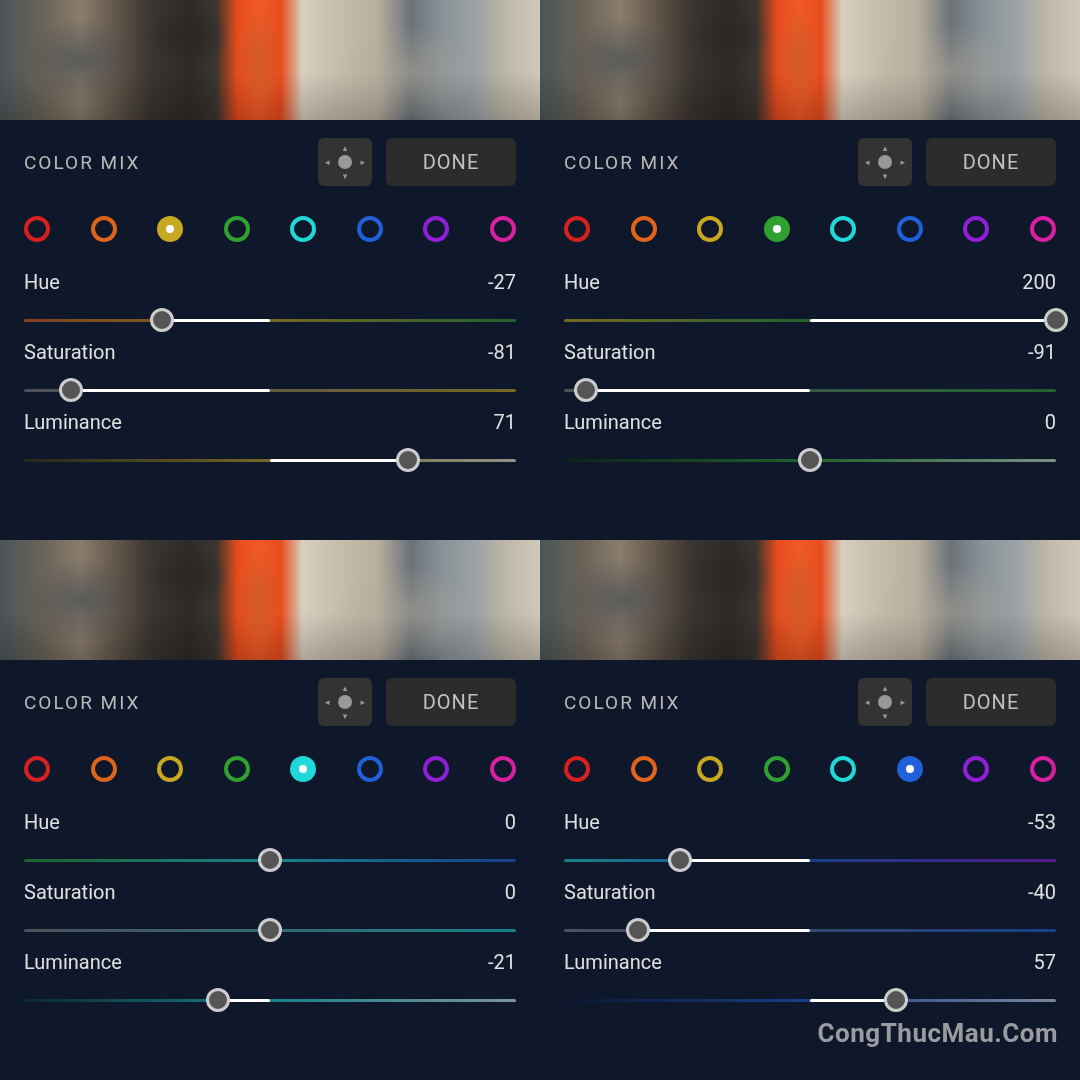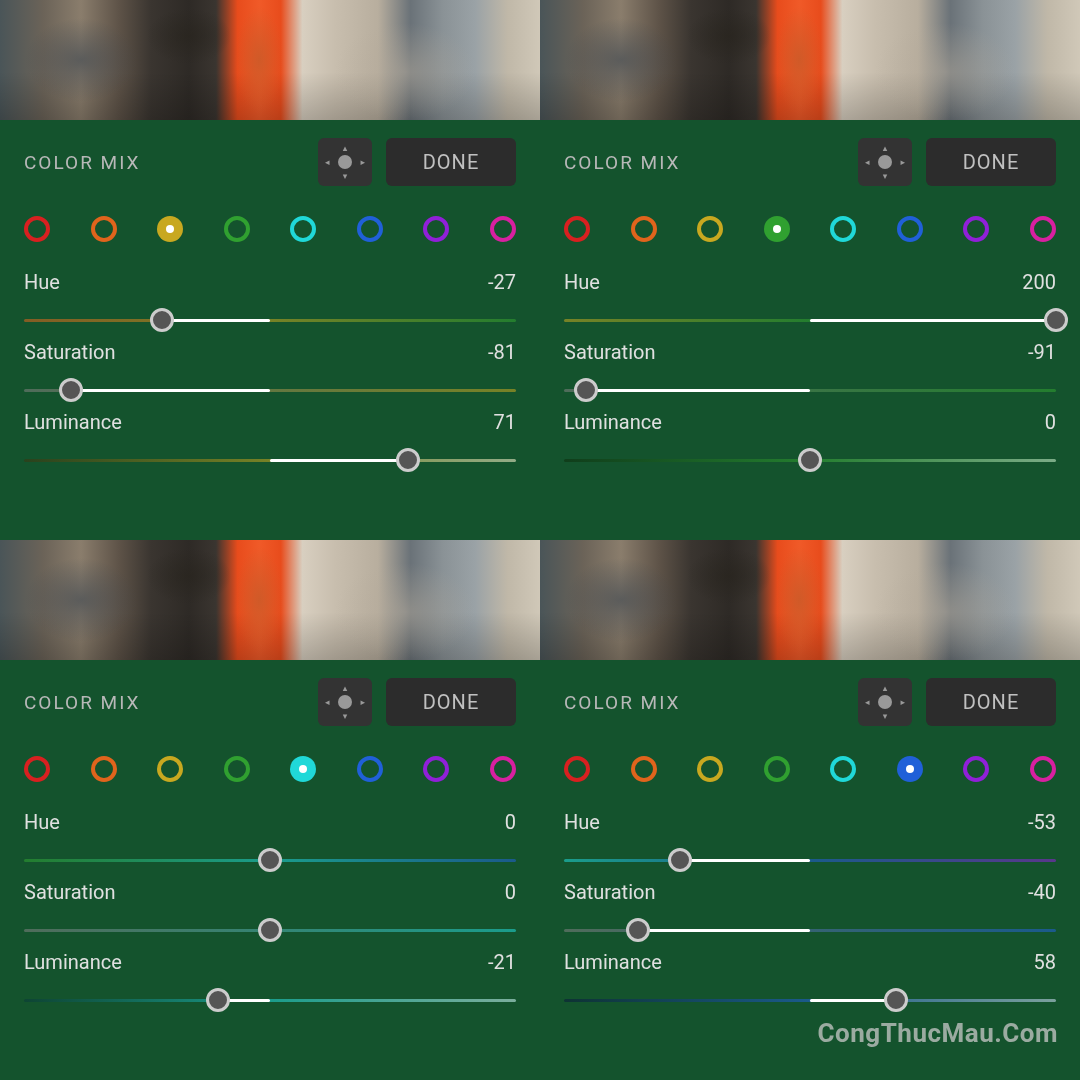--- a/index.html
+++ b/index.html
@@ -42,21 +42,21 @@
     inset: 0;
     background:
       radial-gradient(ellipse 80px 60px at 15% 50%, rgba(60,70,80,0.6), transparent 70%),
       radial-gradient(ellipse 60px 40px at 35% 30%, rgba(40,36,30,0.7), transparent 70%),
       radial-gradient(ellipse 100px 70px at 75% 60%, rgba(180,170,155,0.5), transparent 70%),
       radial-gradient(ellipse 40px 90px at 48% 50%, rgba(200,90,40,0.8), transparent 60%),
       linear-gradient(180deg, transparent 60%, rgba(0,0,0,0.2) 100%);
   }
   .panel {
     flex: 1;
-    background: #14532d;
+    background: #0f172a;
     padding: 18px 24px 10px 24px;
     display: flex;
     flex-direction: column;
   }
   .header {
     display: flex;
     align-items: center;
     justify-content: space-between;
     margin-bottom: 30px;
   }
@@ -426,21 +426,21 @@
       <div class="slider-track">
         <div class="track-bg" style="background:linear-gradient(90deg, #808080,#2060d8);opacity:0.55"></div>
         <div class="track-fill" style="left:15%;width:35%"></div>
         <div class="thumb" style="left:15%"></div>
       </div>
     </div>
 
     <div class="slider-row">
       <div class="slider-label">
         <span>Luminance</span>
-        <span>58</span>
+        <span>57</span>
       </div>
       <div class="slider-track">
         <div class="track-bg" style="background:linear-gradient(90deg, #081838,#2060d8,#d0e0f8);opacity:0.55"></div>
         <div class="track-fill" style="left:50%;width:17.5%"></div>
         <div class="thumb" style="left:67.5%"></div>
       </div>
     </div>
     </div>
   </div>
 </div>

